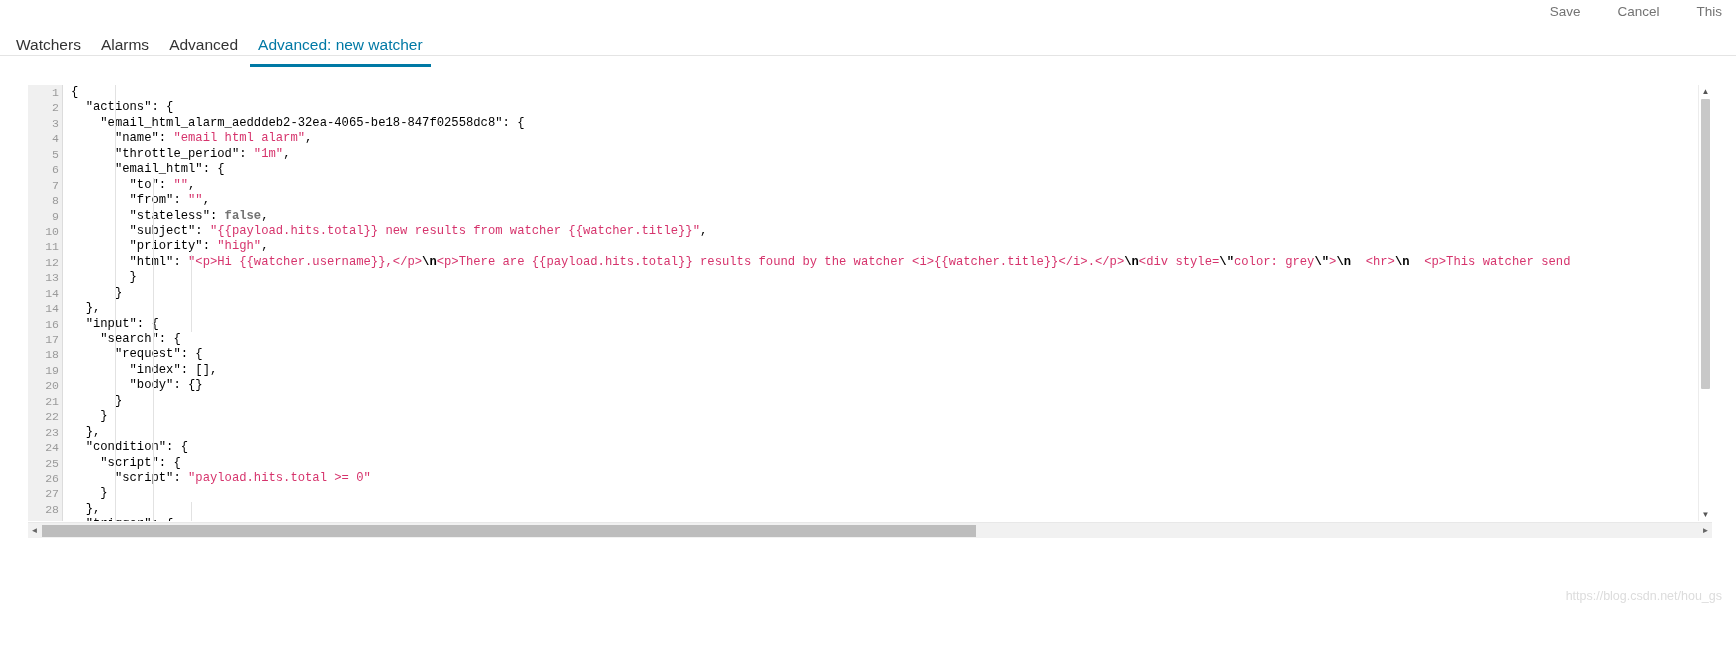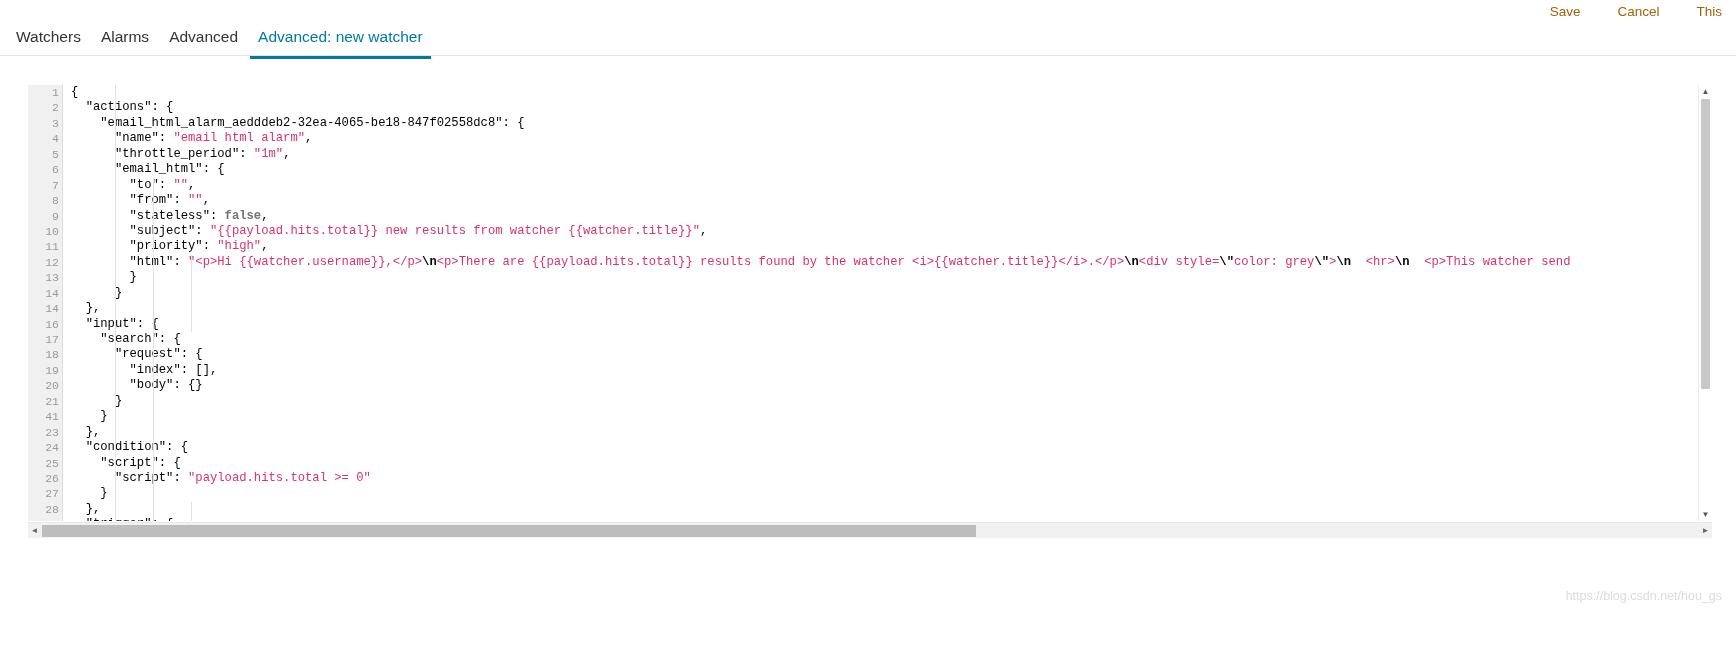--- a/index.html
+++ b/index.html
@@ -19,21 +19,21 @@
     top: 0; left: 0; right: 0;
     height: 24px;
     display: flex;
     justify-content: flex-end;
     align-items: center;
     padding-right: 14px;
     box-sizing: border-box;
   }
   .topbar a {
     font-size: 13.5px;
-    color: #a16207;
+    color: #737373;
     text-decoration: none;
     margin-left: 37px;
     cursor: pointer;
     line-height: 16px;
   }
 
   
   .tabs {
     position: absolute;
     top: 26px; left: 0; right: 0;
@@ -46,20 +46,21 @@
   }
   .tab {
     font-size: 15.5px;
     color: #333333;
     padding: 0 8px 8px 8px;
     margin-right: 4px;
     cursor: pointer;
     line-height: 22px;
     border-bottom: 3px solid transparent;
     white-space: nowrap;
+    margin-top: 8px;
   }
   .tab.active {
     color: #0079a5;
     border-bottom-color: #0079a5;
     text-align: right;
   }
 
   
   .editor {
     position: absolute;
@@ -250,21 +251,21 @@
         <div class="gutter-cell">12</div>
         <div class="gutter-cell">13</div>
         <div class="gutter-cell">14</div>
         <div class="gutter-cell">14</div>
         <div class="gutter-cell">16<span class="fold">▾</span></div>
         <div class="gutter-cell">17<span class="fold">▾</span></div>
         <div class="gutter-cell">18<span class="fold">▾</span></div>
         <div class="gutter-cell">19</div>
         <div class="gutter-cell">20</div>
         <div class="gutter-cell">21</div>
-        <div class="gutter-cell">41</div>
+        <div class="gutter-cell">22</div>
         <div class="gutter-cell">23</div>
         <div class="gutter-cell">24<span class="fold">▾</span></div>
         <div class="gutter-cell">25<span class="fold">▾</span></div>
         <div class="gutter-cell">26</div>
         <div class="gutter-cell">27</div>
         <div class="gutter-cell">28</div>
         <div class="gutter-cell">29<span class="fold">▾</span></div>
       </div>
 
     <div class="code-wrap">

